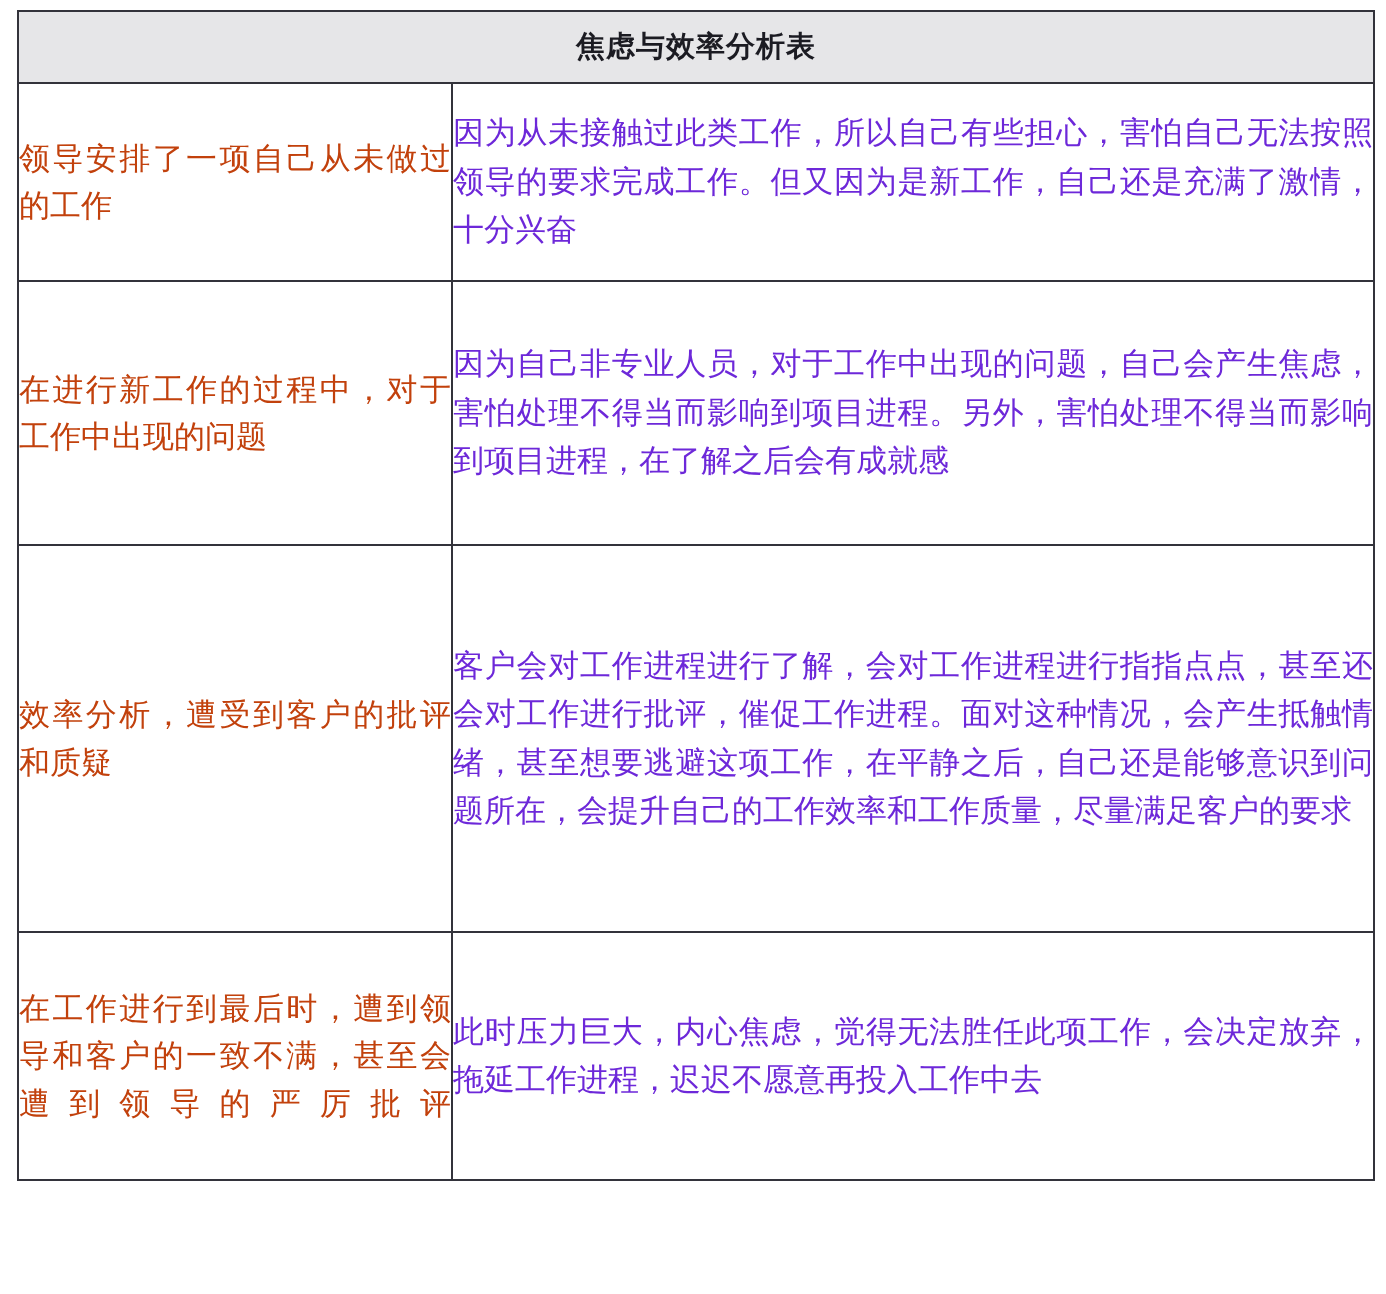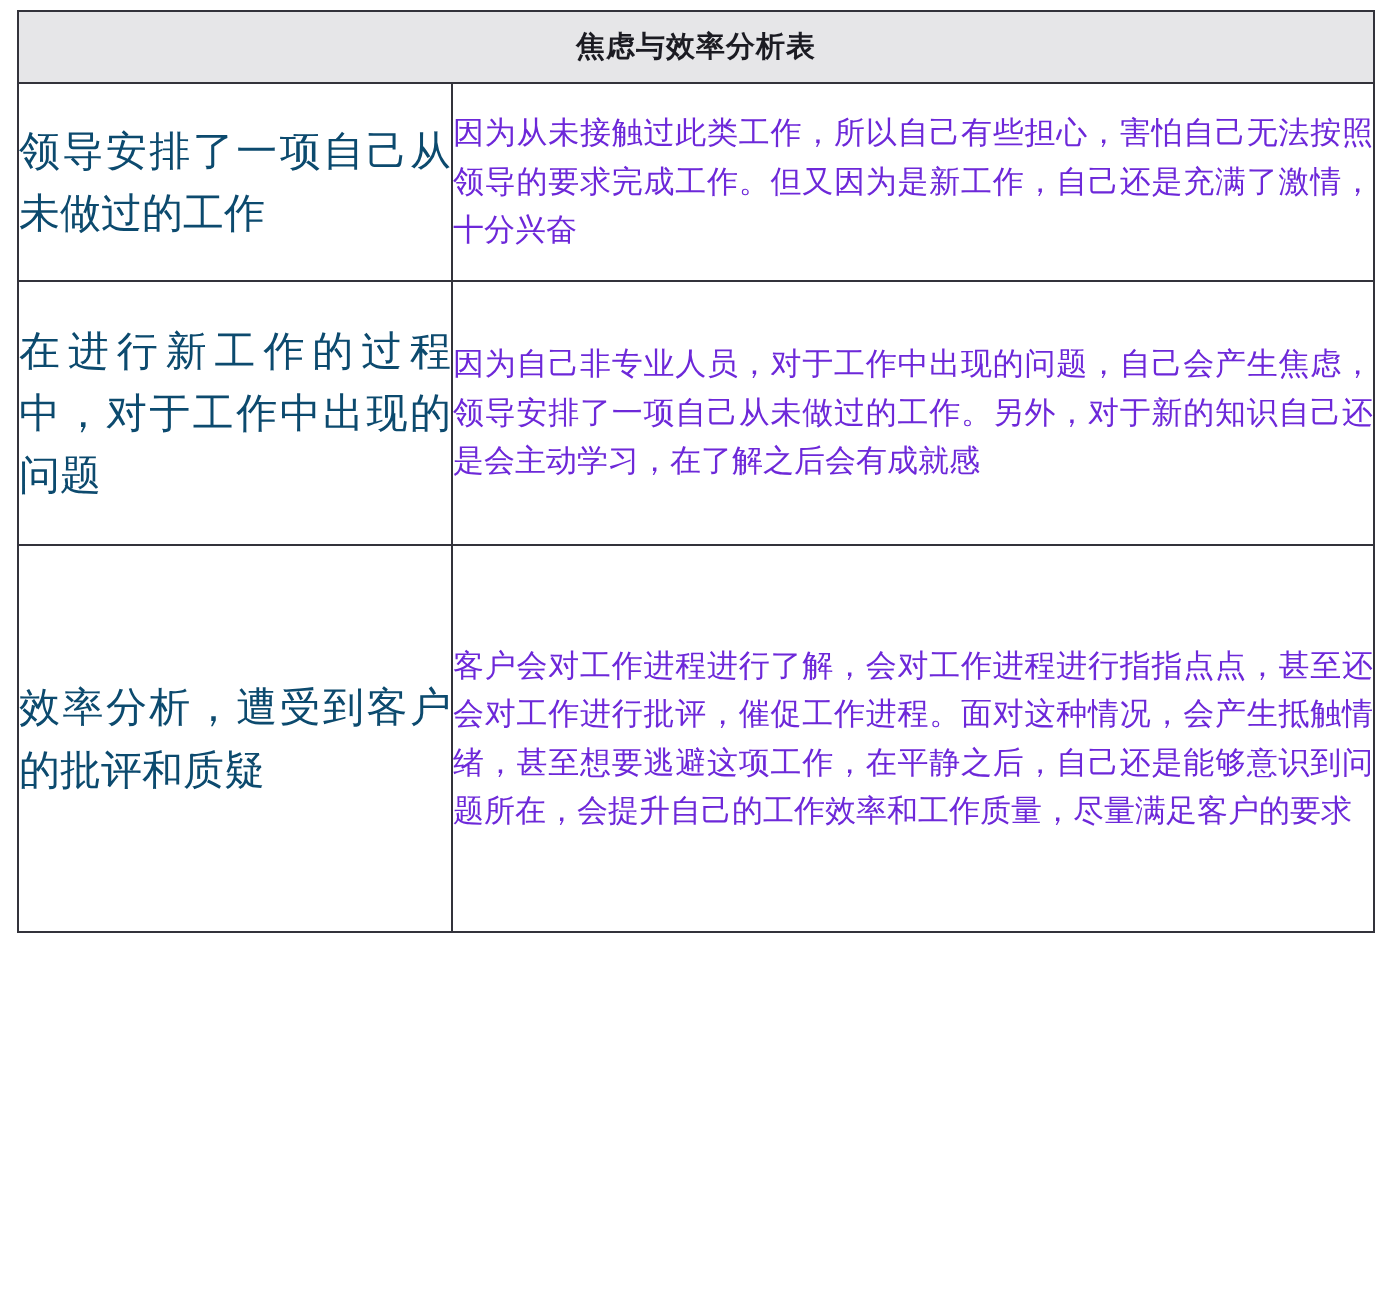--- a/index.html
+++ b/index.html
@@ -57,23 +57,23 @@
     font-size: 31px;
     font-weight: bold;
     color: #1b1b22;
     letter-spacing: 1px;
   }
 
   
   .factor-cell {
     width: 434px;
     padding: 14px 20px 14px 22px;
-    font-size: 41px;
+    font-size: 31px;
     line-height: 1.52;
-    color: #0c4a6e;
+    color: #c2410c;
     text-align: justify;
     text-align-last: left;
     text-justify: inter-character;
     margin-top: 6px;
   }
   .factor-cell.distribute {
     text-align: justify;
     text-align-last: justify;
   }
 
@@ -109,25 +109,29 @@
       </tr>
 
 
       <tr class="row-1">
         <td class="factor-cell">领导安排了一项自己从未做过的工作</td>
         <td class="analysis-cell">因为从未接触过此类工作，所以自己有些担心，害怕自己无法按照领导的要求完成工作。但又因为是新工作，自己还是充满了激情，十分兴奋</td>
       </tr>
 
       <tr class="row-2">
         <td class="factor-cell">在进行新工作的过程中，对于工作中出现的问题</td>
-        <td class="analysis-cell">因为自己非专业人员，对于工作中出现的问题，自己会产生焦虑，领导安排了一项自己从未做过的工作。另外，对于新的知识自己还是会主动学习，在了解之后会有成就感</td>
+        <td class="analysis-cell">因为自己非专业人员，对于工作中出现的问题，自己会产生焦虑，害怕处理不得当而影响到项目进程。另外，害怕处理不得当而影响到项目进程，在了解之后会有成就感</td>
       </tr>
 
       <tr class="row-3">
         <td class="factor-cell">效率分析，遭受到客户的批评和质疑</td>
         <td class="analysis-cell">客户会对工作进程进行了解，会对工作进程进行指指点点，甚至还会对工作进行批评，催促工作进程。面对这种情况，会产生抵触情绪，甚至想要逃避这项工作，在平静之后，自己还是能够意识到问题所在，会提升自己的工作效率和工作质量，尽量满足客户的要求</td>
       </tr>
 
+      <tr class="row-4">
+        <td class="factor-cell distribute">在工作进行到最后时，遭到领导和客户的一致不满，甚至会遭到领导的严厉批评</td>
+        <td class="analysis-cell">此时压力巨大，内心焦虑，觉得无法胜任此项工作，会决定放弃，拖延工作进程，迟迟不愿意再投入工作中去</td>
+      </tr>
 
     </tbody>
   </table>
 
 </div>
 
 </body></html>

